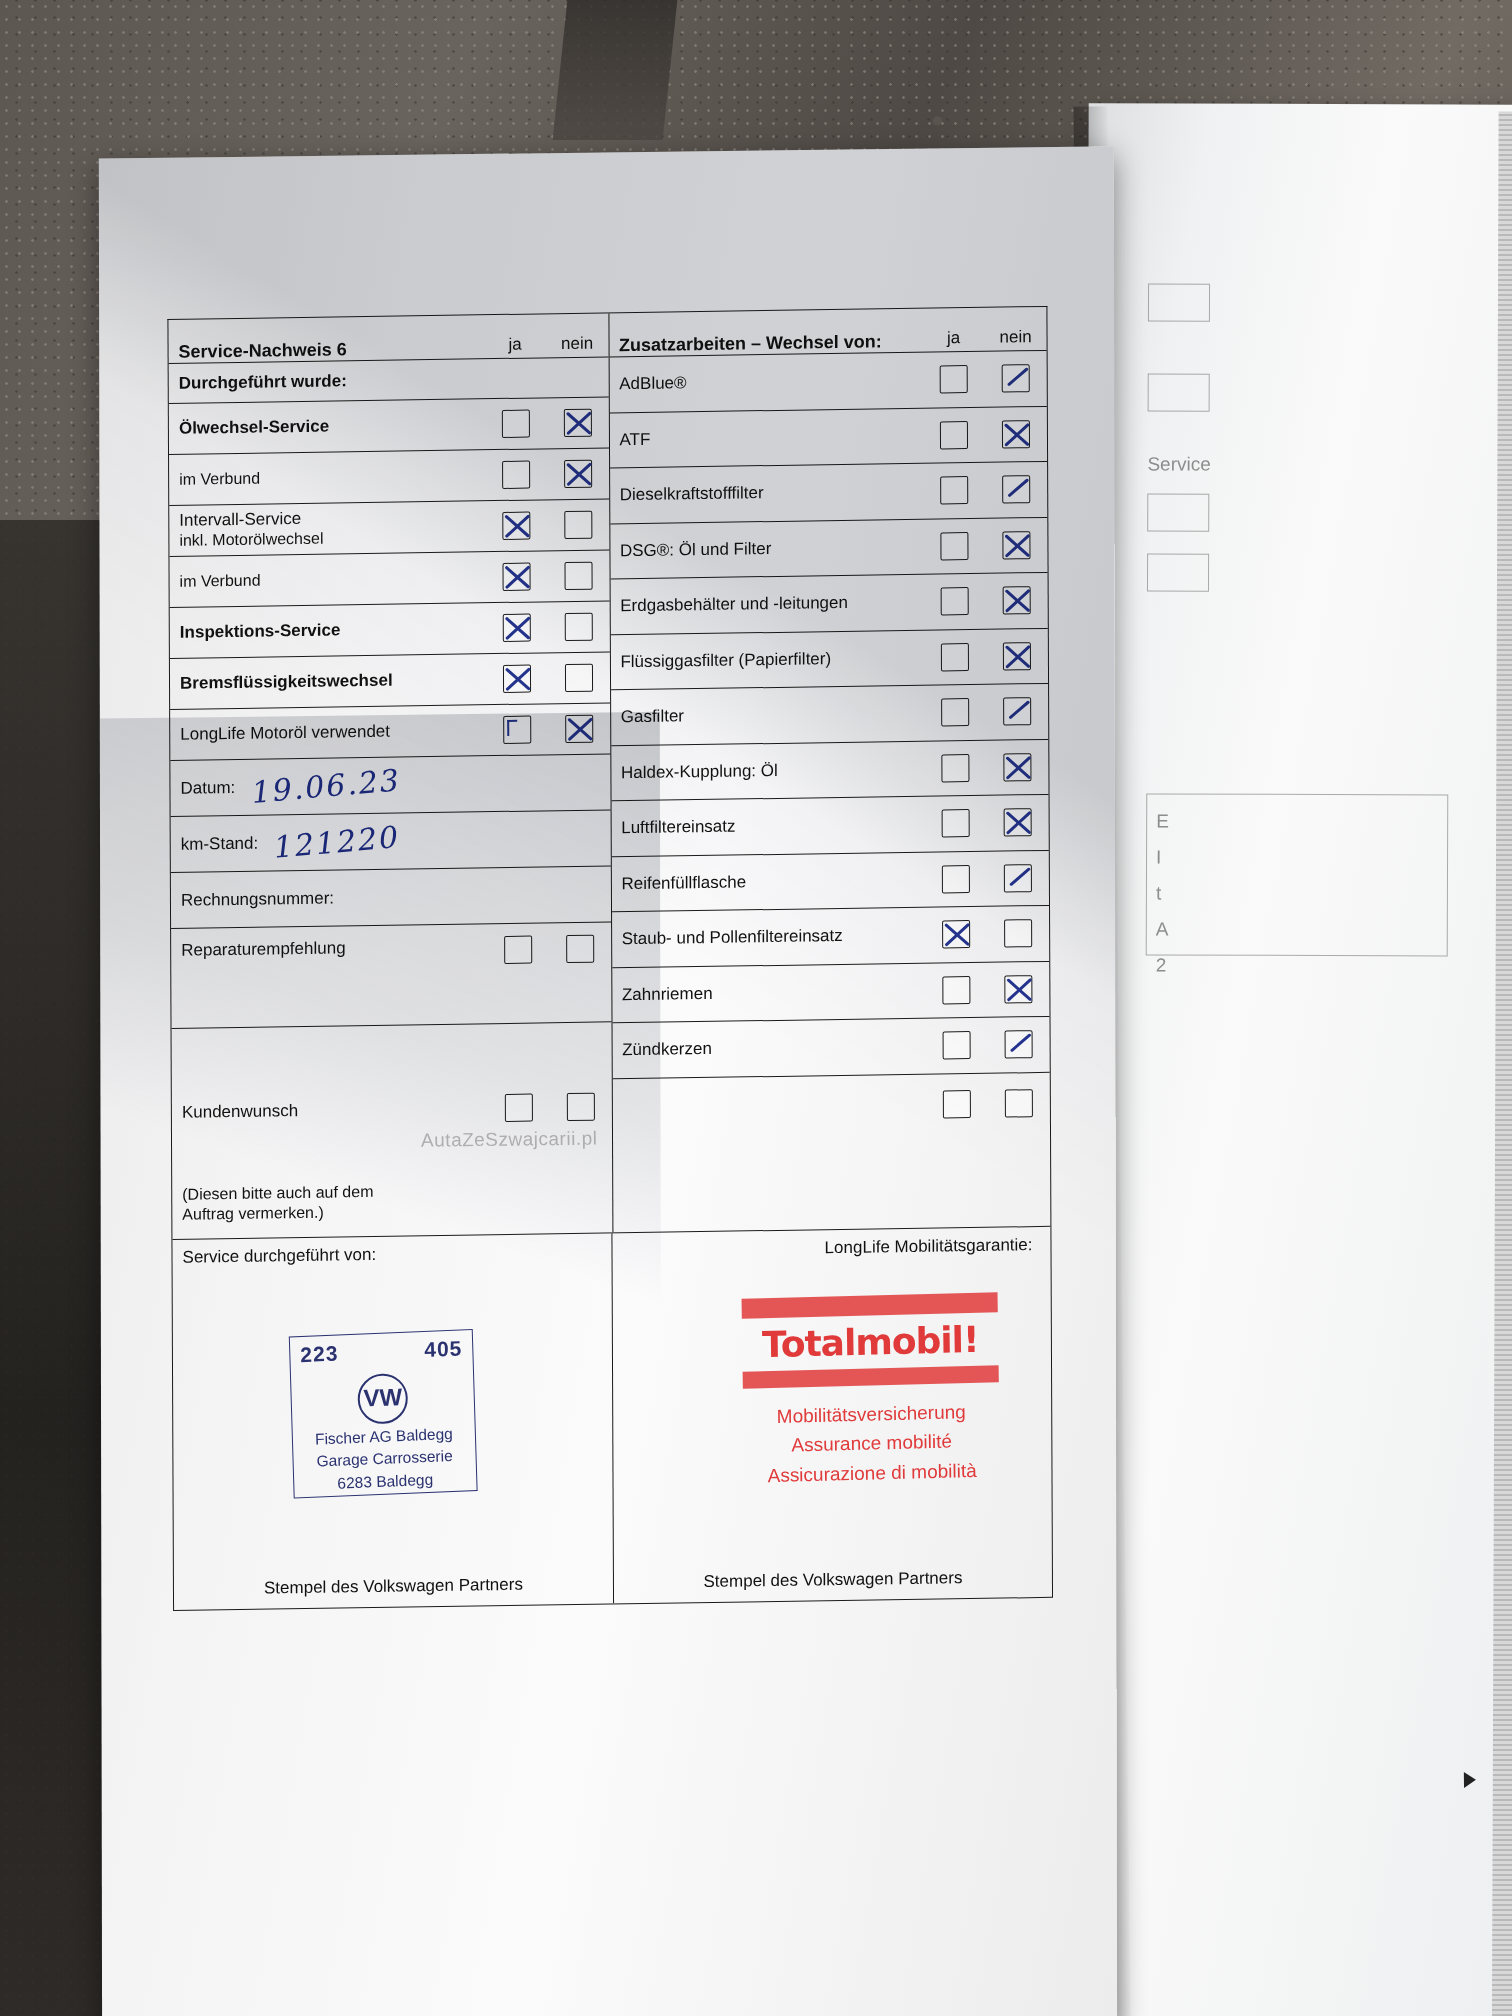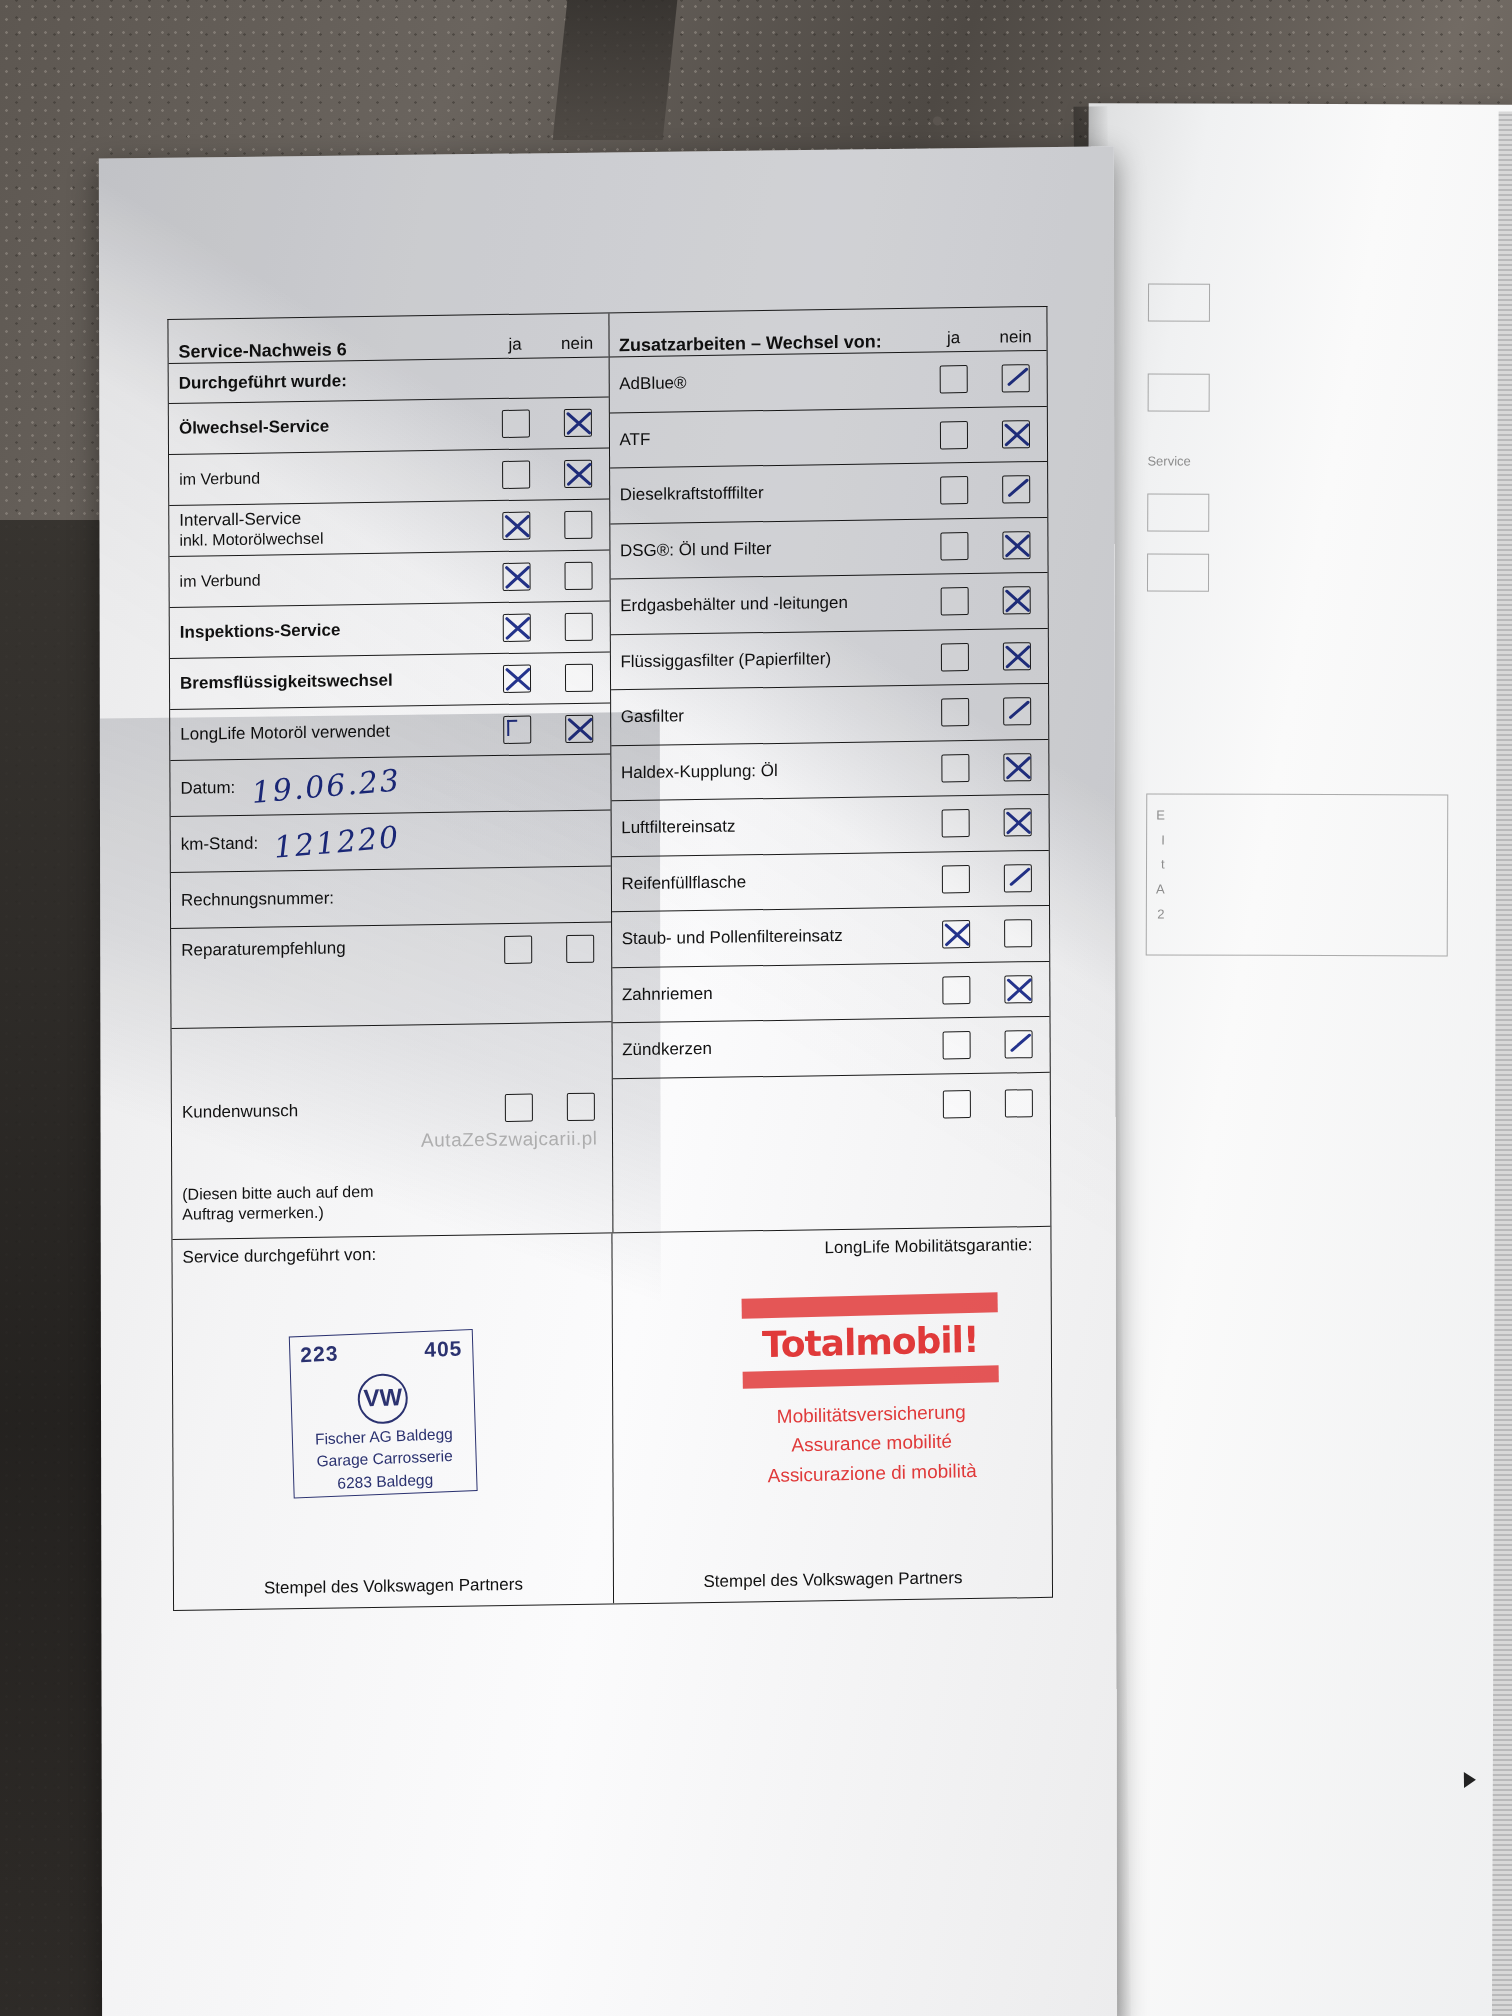--- a/index.html
+++ b/index.html
@@ -180,21 +180,21 @@
   .watermark{
     position:absolute;left:320px;top:1035px;font-size:19px;color:#9a9a9a;opacity:.75;
     letter-spacing:.5px;
   }
   .tri{
     position:absolute;left:1355px;top:1690px;width:0;height:0;
     border-left:12px solid #222;border-top:8px solid transparent;border-bottom:8px solid transparent;
   }
   
   .rp-box{position:absolute;border:1.4px solid #6b6b6b;opacity:.55;}
-  .rp-txt{position:absolute;font-size:13px;color:#6b6b6b;opacity:.75;text-align:right;}
+  .rp-txt{position:absolute;font-size:19px;color:#6b6b6b;opacity:.75;}
 </style>
 </head>
 <body>
 
 <div class="bg"></div>
 <div class="bg-speckle"></div>
 <div class="bg-dark-lower"></div>
 <div class="bg-top-seam"></div>
 
 <div class="book">

